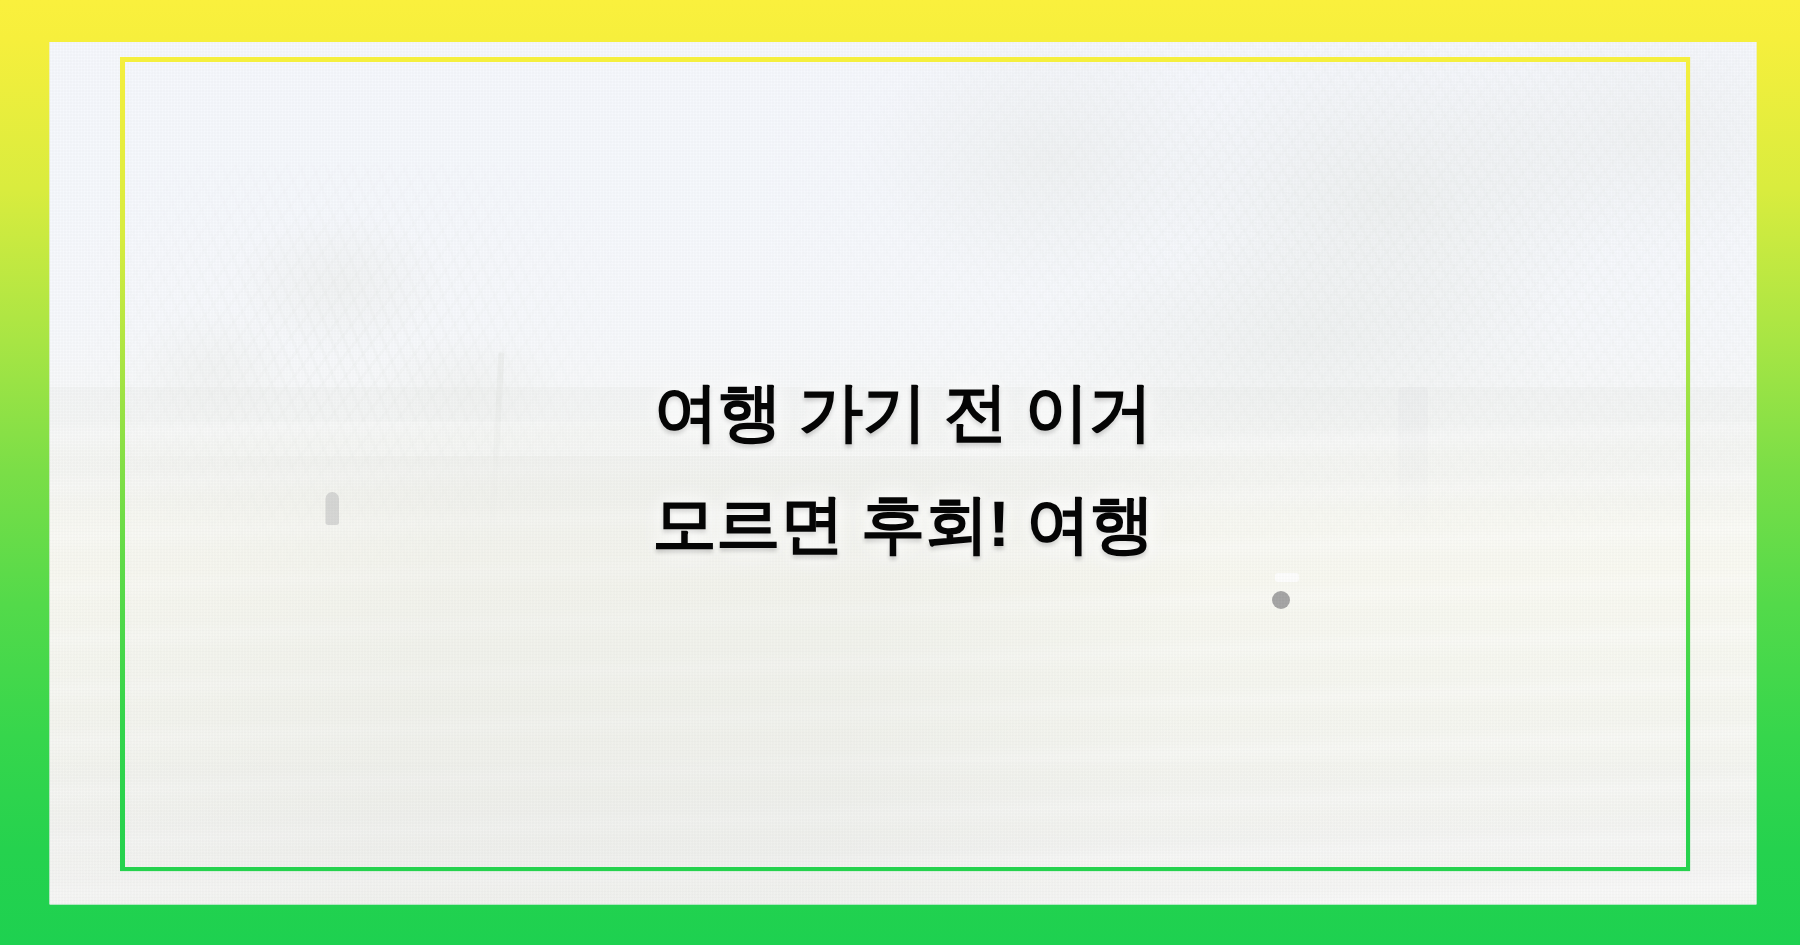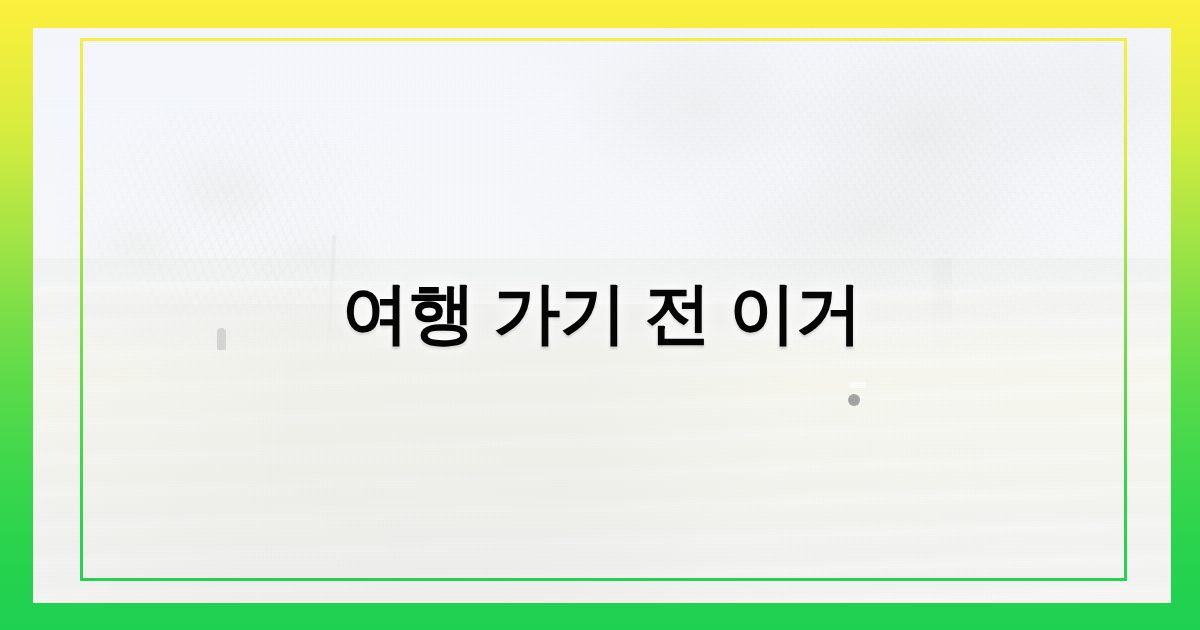--- a/index.html
+++ b/index.html
@@ -213,21 +213,21 @@
     display:flex;
     flex-direction:column;
     align-items:center;
     justify-content:center;
     padding-bottom:6px;
   }
 
   .headline-line {
     font-family:"Liberation Sans", sans-serif;
     font-weight:700;
-    font-size:67px;
+    font-size:43px;
     line-height:75px;
     letter-spacing:-0.5px;
     color:#050505;
     white-space:nowrap;
     text-align:center;
     text-shadow:
       0 0 10px rgba(255,255,255,.92),
       0 0 20px rgba(255,255,255,.78),
       0 0 34px rgba(255,255,255,.55),
       0 2px 3px rgba(0,0,0,.30);
@@ -255,16 +255,17 @@
       <div class="bg-ball-tag"></div>
       <div class="bg-ball"></div>
       <div class="bg-bleach"></div>
       <div class="bg-grain"></div>
     </div>
 
     <div id="inner-frame"></div>
 
     <div id="headline">
       <div class="headline-line">여행 가기 전 이거</div>
+      <div class="headline-line">모르면 후회! 여행</div>
     </div>
   </div>
 
 </div>
 
 </body></html>

